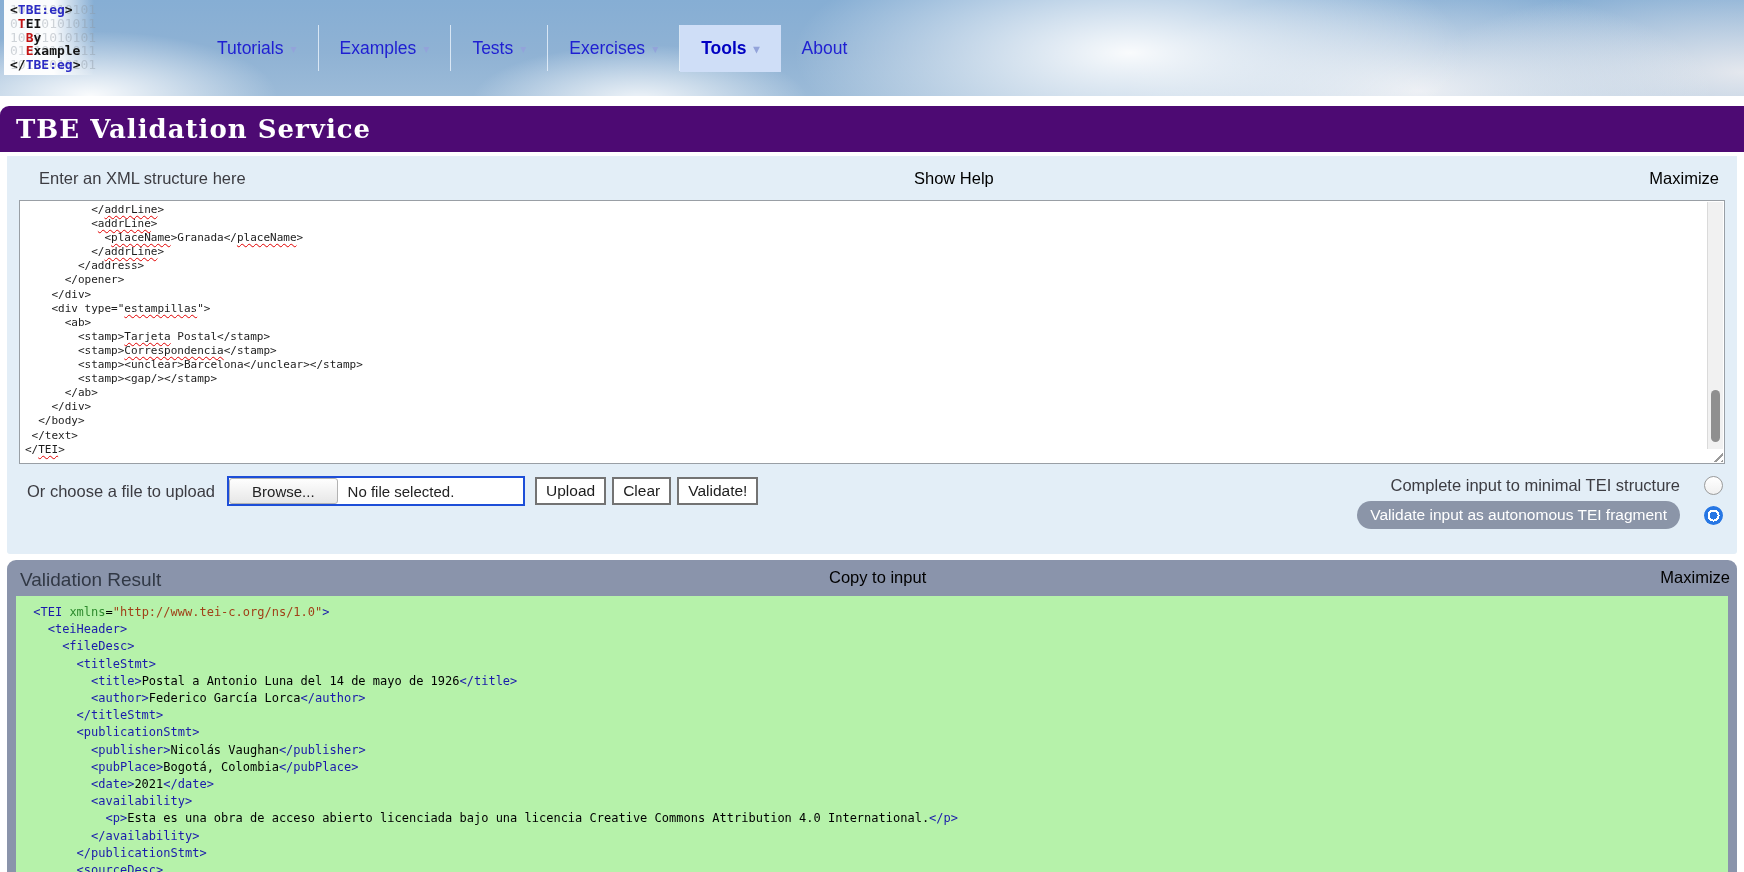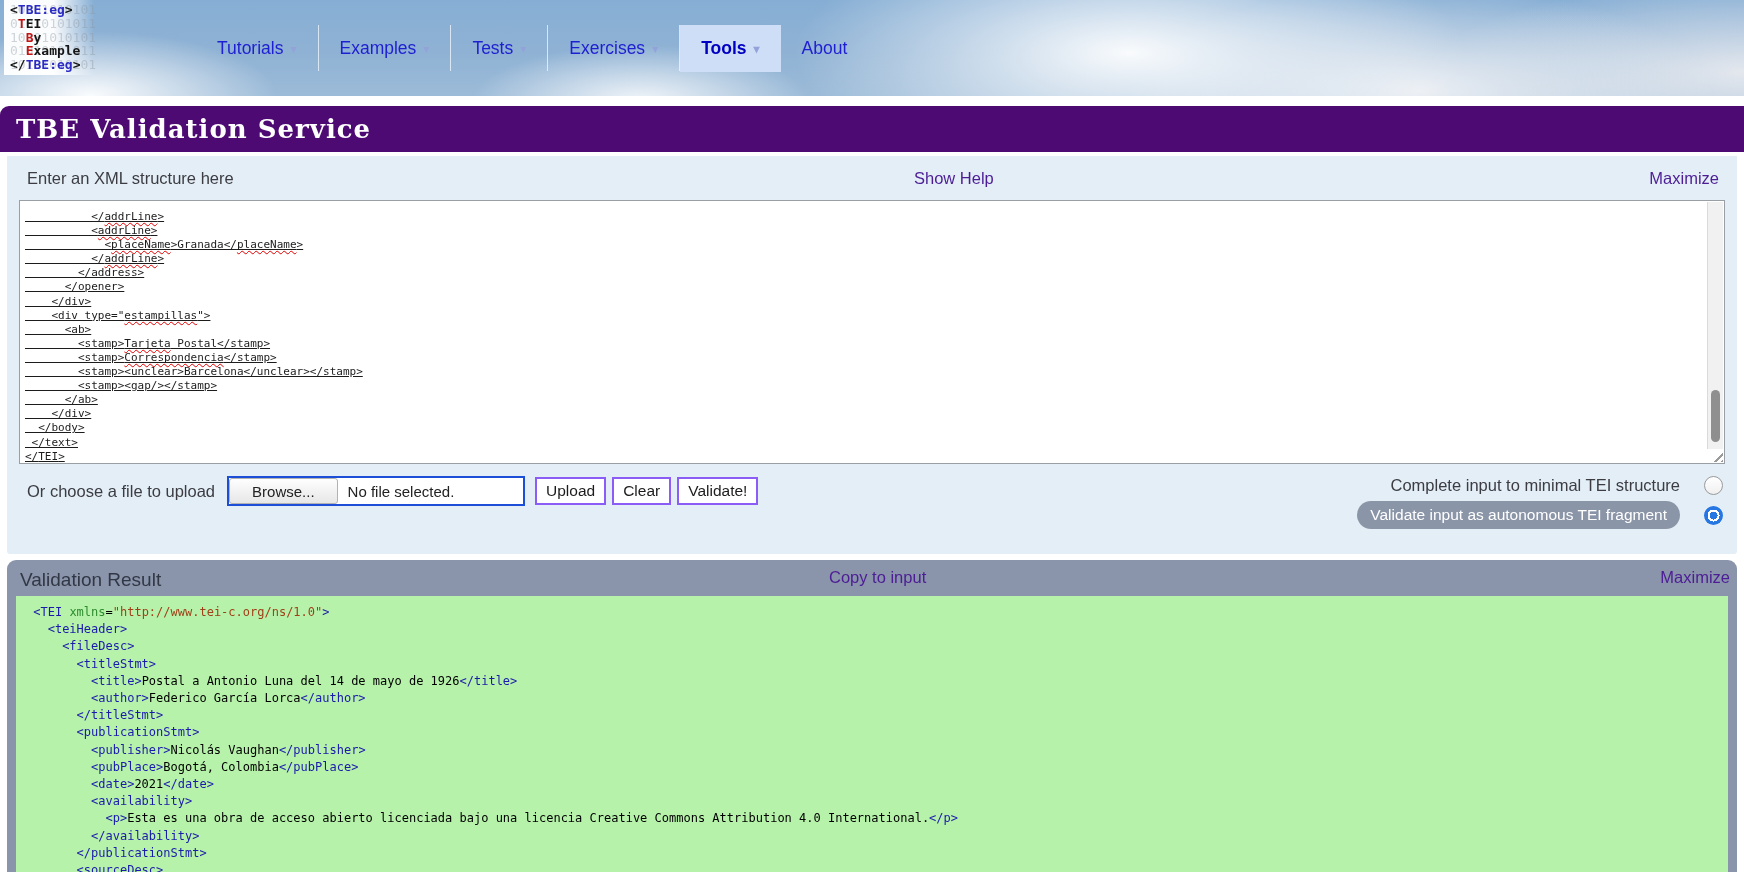--- a/index.html
+++ b/index.html
@@ -47,33 +47,33 @@
   .title-bar h1 {
     margin:0 0 0 16px; color:#fff; font-family:"DejaVu Serif", serif;
     font-size:26px; font-weight:bold; letter-spacing:1px;
   }
   
   .input-panel {
     margin:4px 7px 0; height:398px; background:#e3eef7;
     padding:12px 12px 10px; position:relative; border-radius:0 0 3px 3px;
   }
   .panel-header { position:relative; height:26px; }
-  .link { color:#4c1d95; font-size:16.5px; text-decoration:none; cursor:pointer; }
+  .link { color:#000000; font-size:16.5px; text-decoration:none; cursor:pointer; }
   .heading-text { font-size:16.5px; color:#3c3c42; }
-  .ph-title { position:absolute; left:8px; top:1px; }
+  .ph-title { position:absolute; left:20px; top:1px; }
   .ph-help  { position:absolute; left:895px; top:1px; }
   .ph-max   { position:absolute; right:6px; top:1px; }
   .editor {
     position:relative; margin-top:6px; height:264px;
     background:#fff; border:1px solid #999fa5;
   }
   .editor-content {
-    position:absolute; left:1px; top:1px; right:18px; bottom:1px; padding:8px 4px;
+    position:absolute; left:1px; top:1px; right:18px; bottom:1px; padding:1px 4px;
     font-family:"DejaVu Sans Mono", monospace; font-size:11px; line-height:14.1px;
-    white-space:pre; overflow:hidden; color:#1c1c1c;text-decoration:underline;
+    white-space:pre; overflow:hidden; color:#1c1c1c;
   }
   .sp { text-decoration:underline wavy #e10000 1px; text-underline-offset:2px; text-decoration-skip-ink:none; }
   .editor-sb {
     position:absolute; top:1px; right:1px; bottom:14px; width:16px;
     background:#f1f1f1; border-left:1px solid #dadada;
   }
   .editor-thumb {
     position:absolute; left:3px; right:3px; bottom:7px; height:52px;
     background:#8f8f8f; border-radius:5px;
   }
@@ -89,21 +89,21 @@
     border:2px solid #1d4ed8; background:#fff; height:30px; width:298px;
   }
   .browse-btn {
     height:26px; margin:0; padding:0 22px; font-size:15px; color:#222;
     background:linear-gradient(#fefefe,#e7e7e7); border:1px solid #b2b2b2;
     border-radius:3px; font-family:"Liberation Sans",sans-serif; cursor:pointer;
   }
   .file-status { font-size:15px; color:#222; padding-left:10px; }
   .btn {
     height:28px; padding:0 9px; margin-left:6px; background:#fff;
-    border:2px solid #8b5cf6; font-size:15.5px; color:#1c1c1c;
+    border:2px solid #737373; font-size:15.5px; color:#1c1c1c;
     font-family:"Liberation Sans",sans-serif; cursor:pointer;
   }
   .btn.first { margin-left:10px; }
   .options { display:flex; flex-direction:column; align-items:flex-end; gap:6px; margin-right:2px; }
   .option { display:flex; align-items:center; gap:24px; cursor:pointer; }
   .option-label { font-size:16.5px; color:#3c3c42; }
   .option-label.pill {
     background:#8b95a8; color:#fff; border-radius:15px;
     padding:5px 13px; font-size:15.5px;
   }

